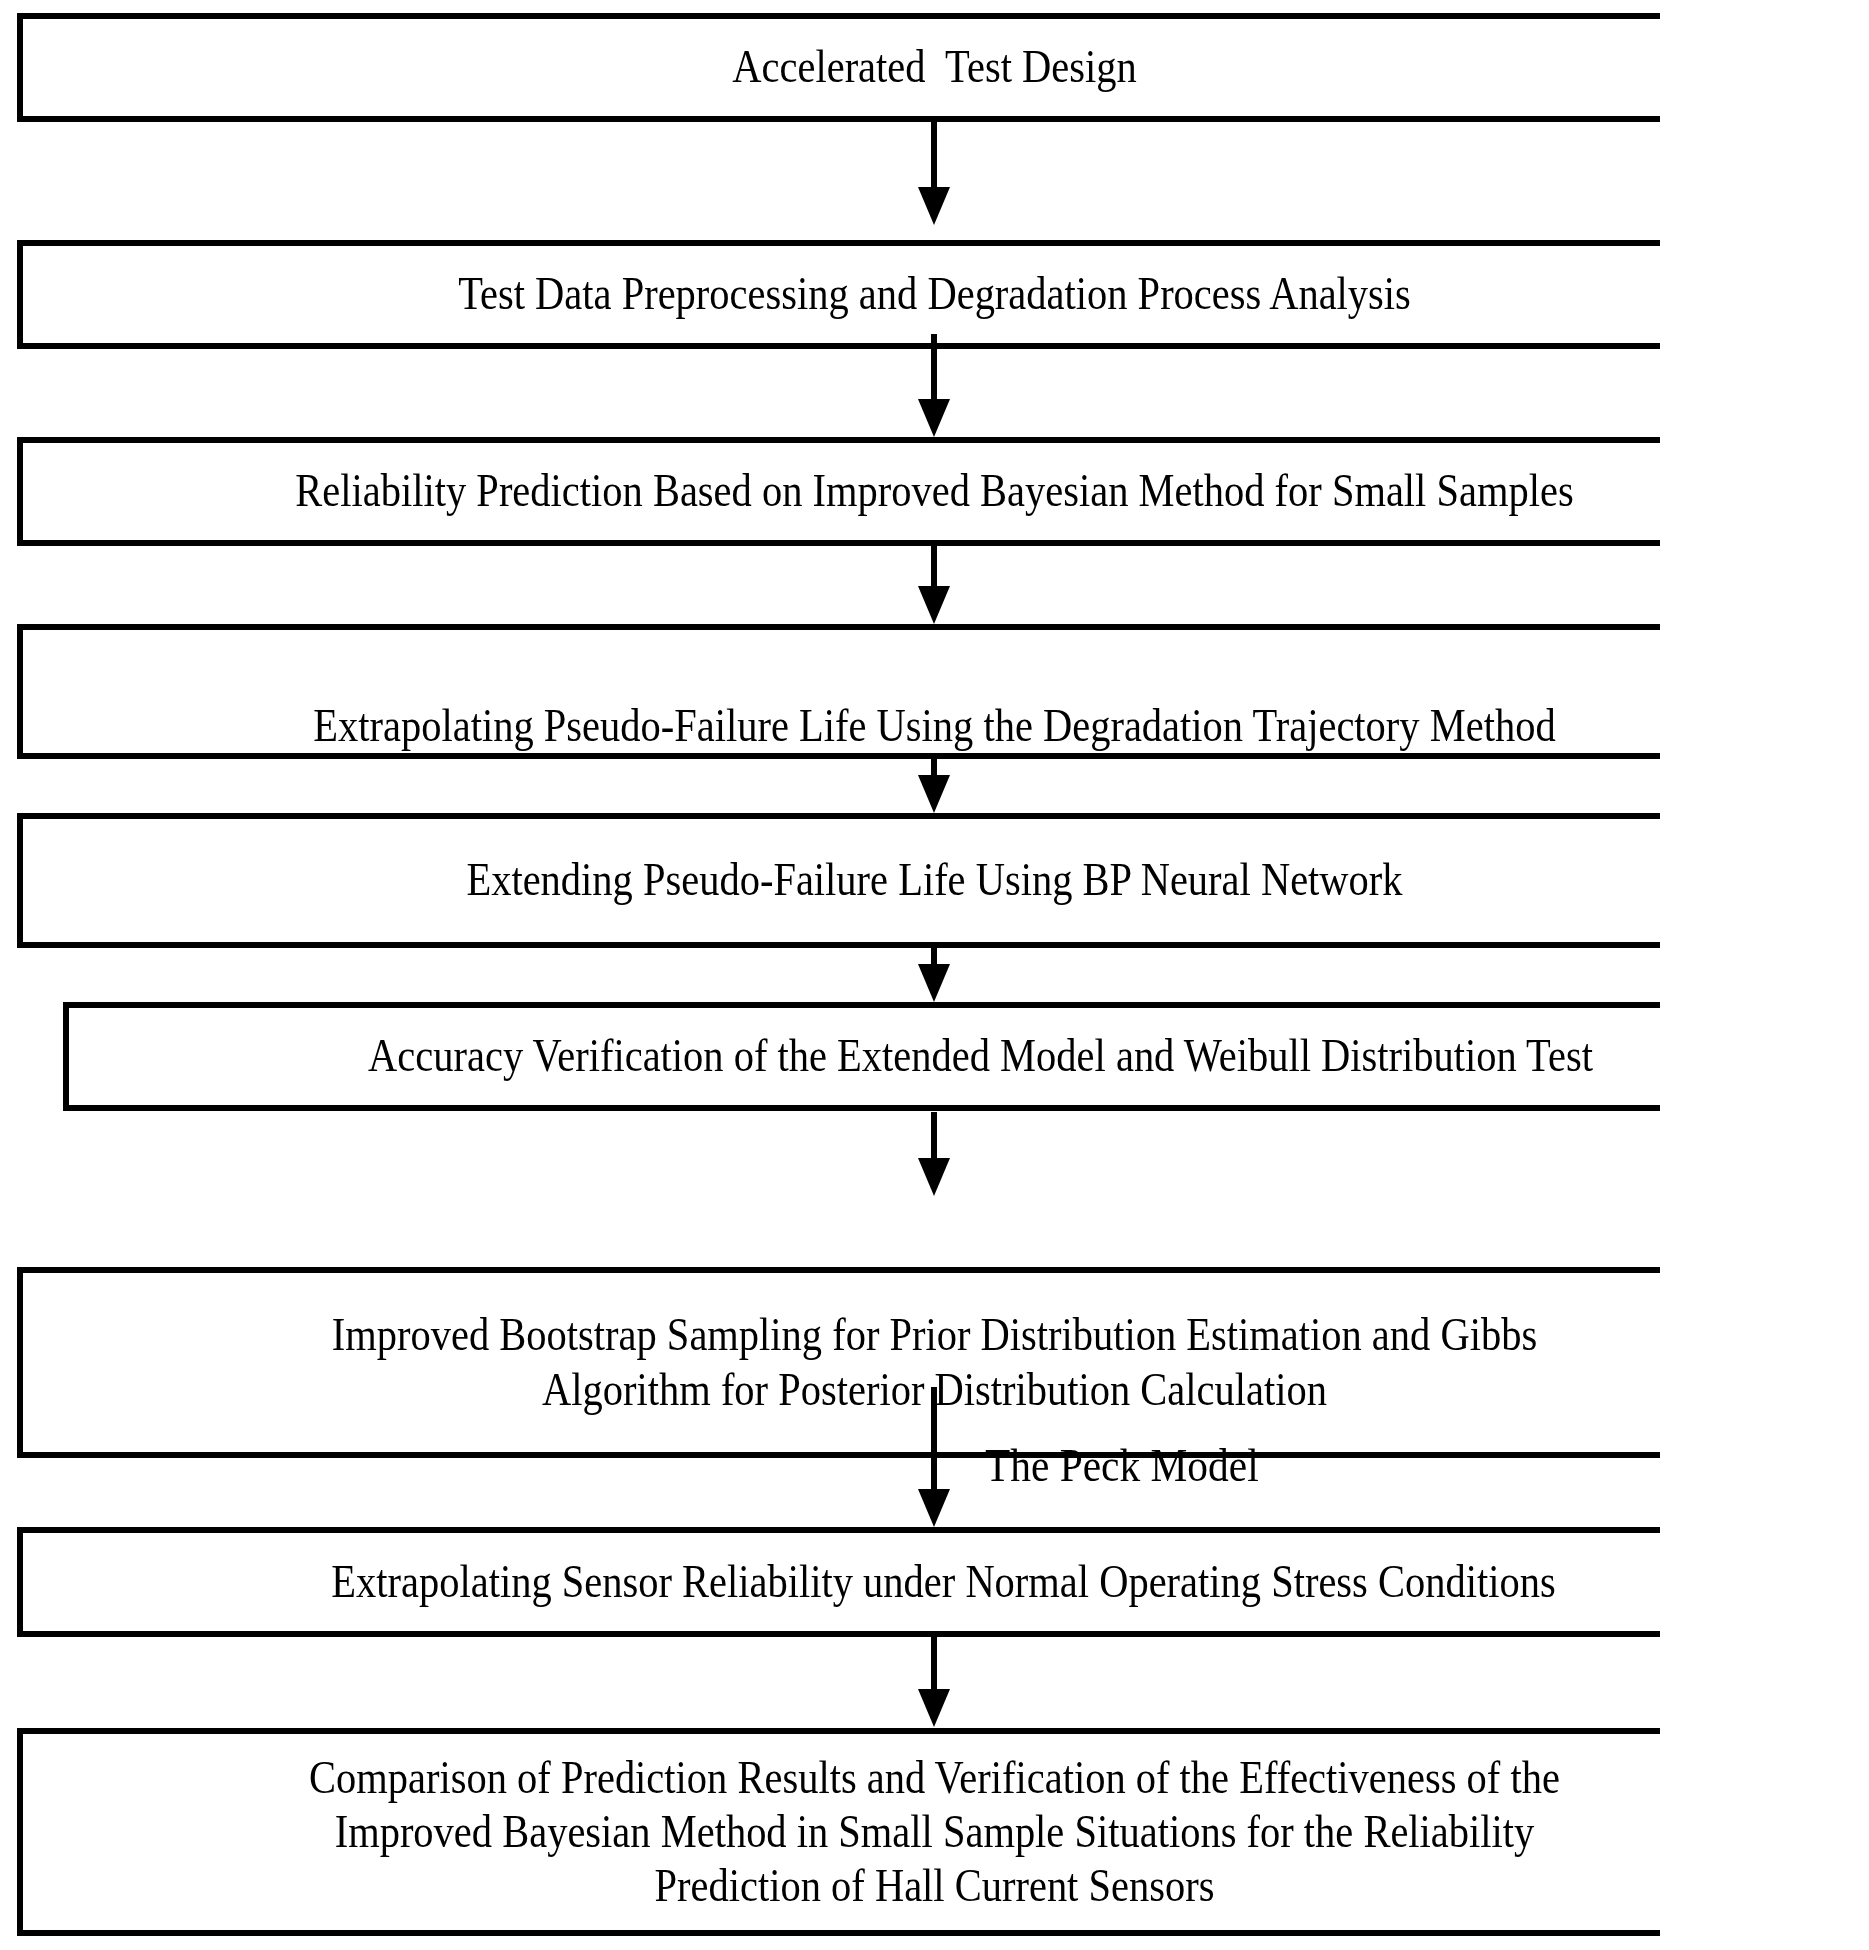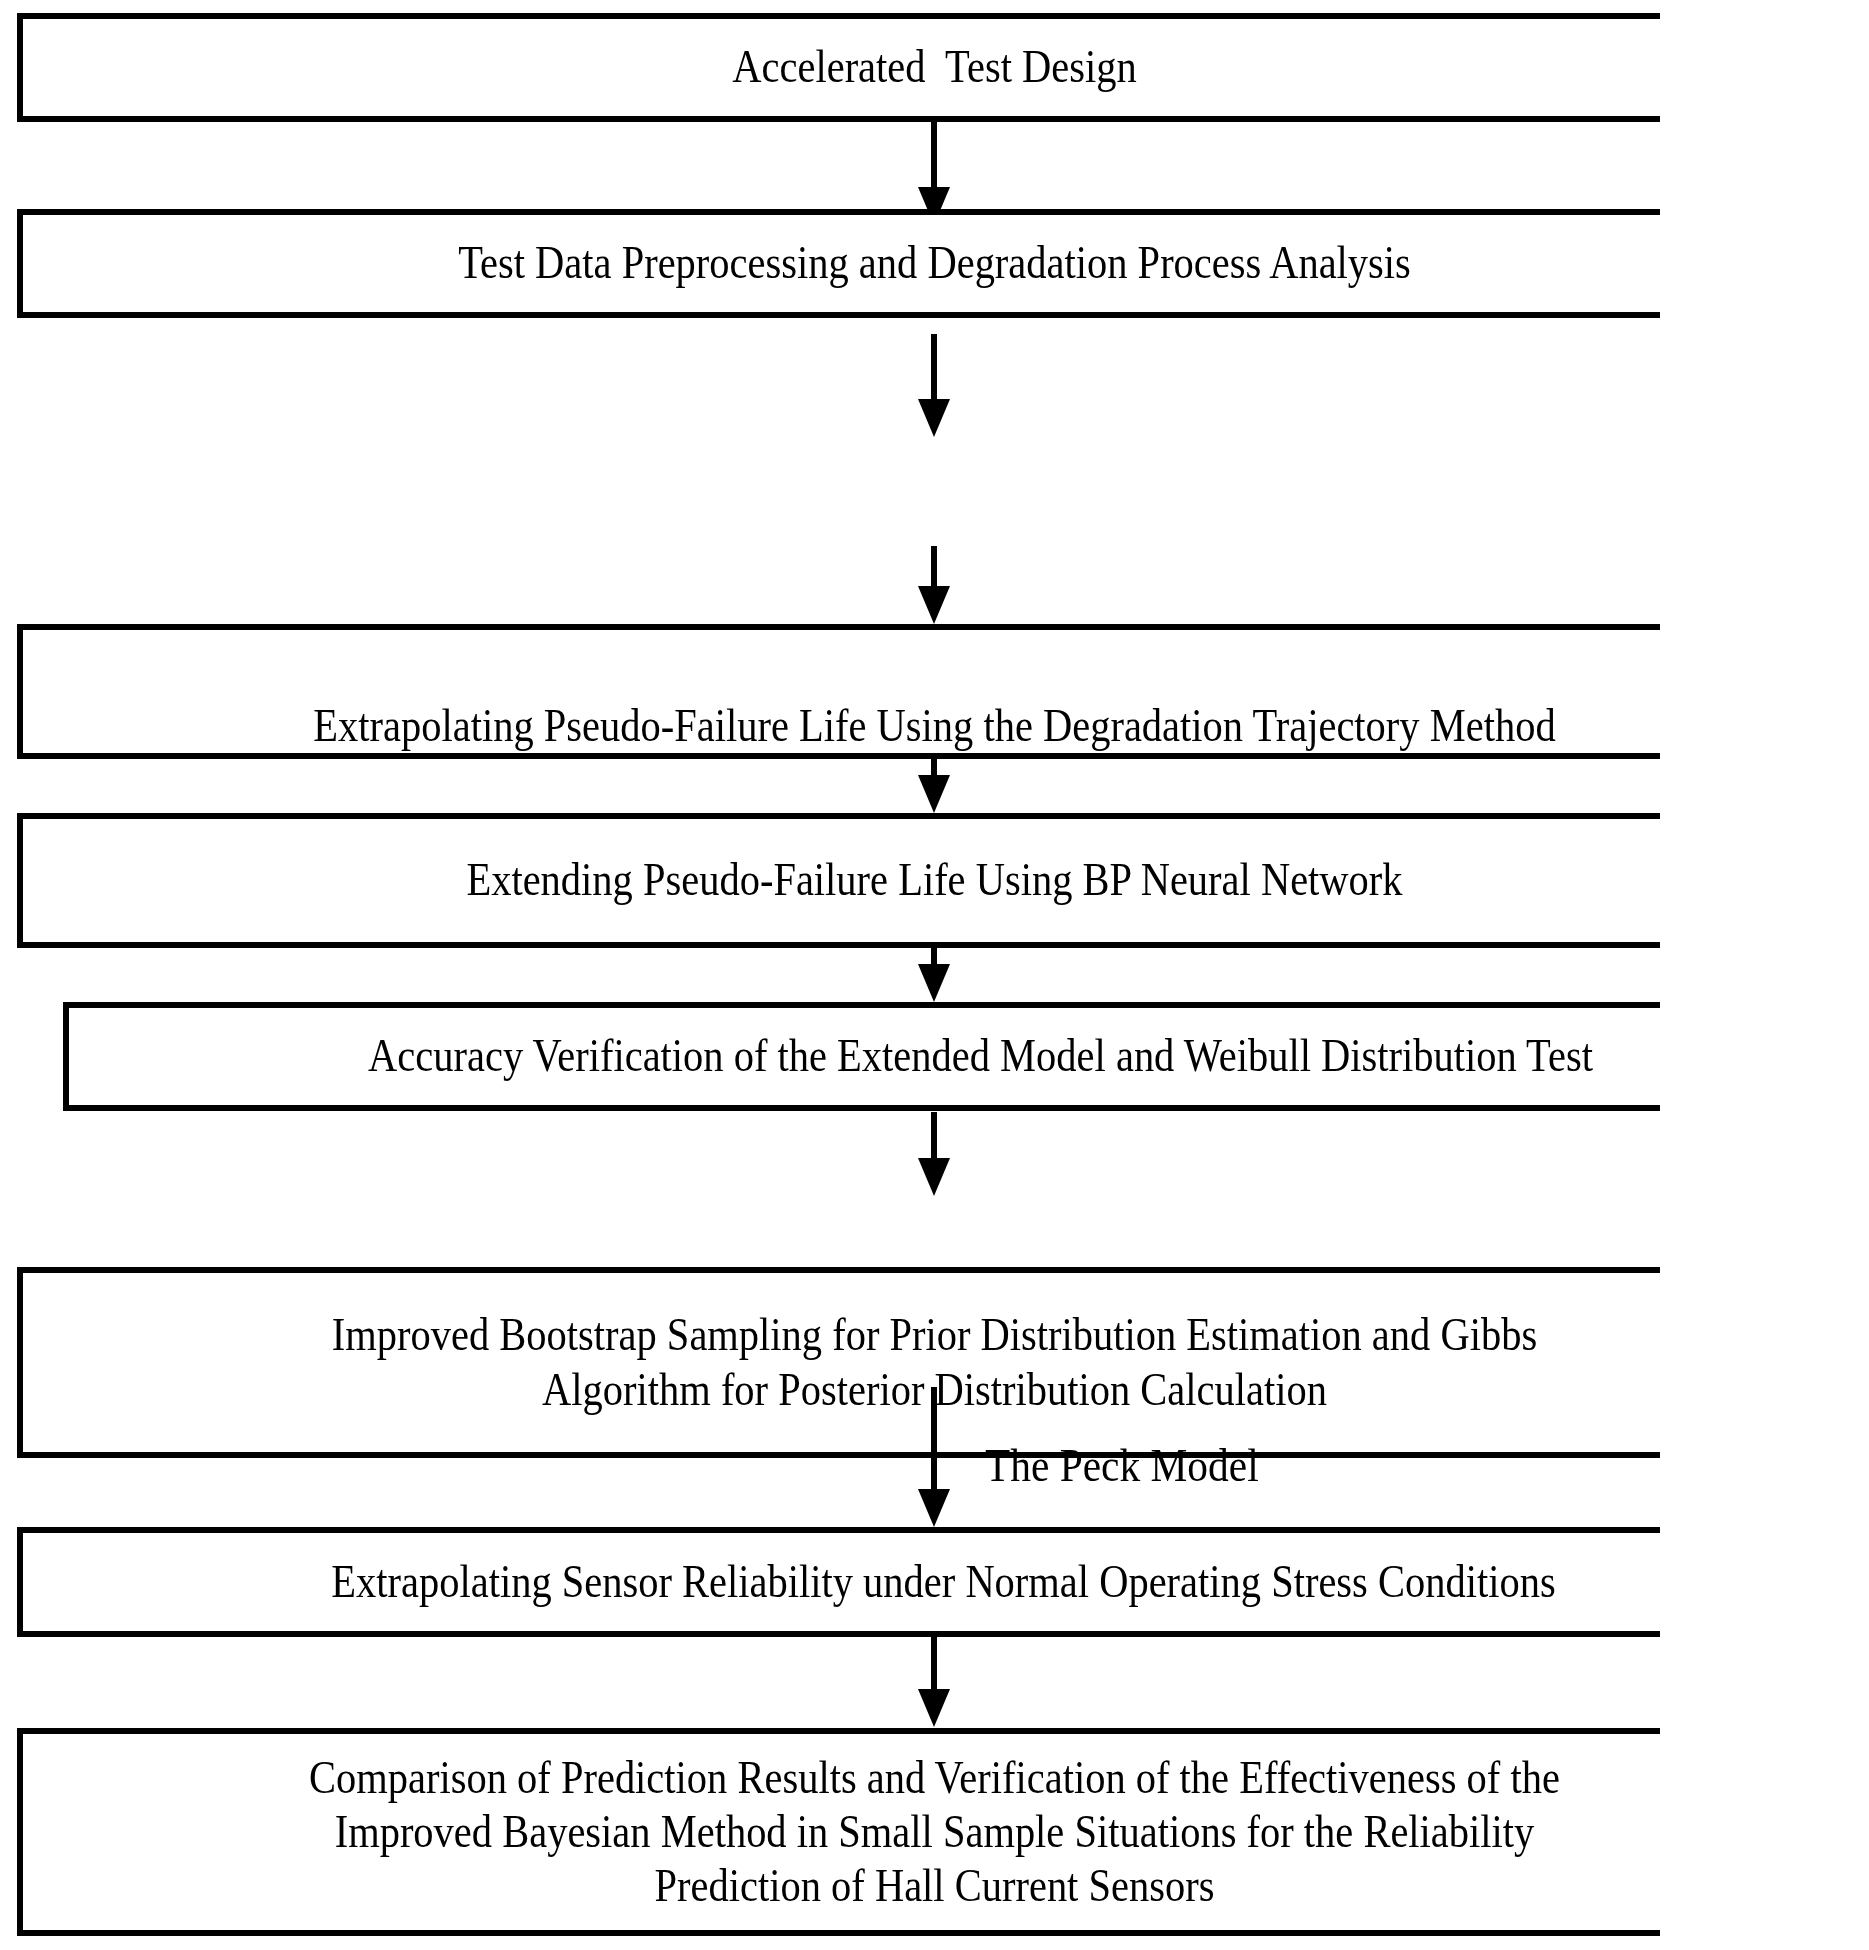--- a/index.html
+++ b/index.html
@@ -37,21 +37,21 @@
     font-family: "Liberation Serif", "DejaVu Serif", serif;
     font-size: 46px;
     line-height: 1.18;
     letter-spacing: 0px;
     transform: scaleX(0.88);
     transform-origin: center center;
     white-space: pre-wrap;
   }
   
   .n1 { top: 13px;   height: 109px; }
-  .n2 { top: 209px;  height: 109px; }
+  .n2 { top: 240px;  height: 109px; }
   .n3 { top: 437px;  height: 109px; }
   .n4 { top: 624px;  height: 135px; align-items: flex-end; }
   .n5 { top: 813px;  height: 135px; }
   .n6 { top: 1002px; height: 109px; margin-left: 46px; }
   .n7 { top: 1242px; height: 191px; margin-top: 25px; }
   .n8 { top: 1527px; height: 110px; padding-left: 18px; }
   .n9 { top: 1728px; height: 208px; }
 
   
   .connector {
@@ -135,20 +135,23 @@
   </div>
 
   <div class="node n2">
     <span class="node-label">Test Data Preprocessing and Degradation Process Analysis</span>
   </div>
   <div class="connector c2">
     <div class="shaft"></div>
     <div class="head"></div>
   </div>
 
+  <div class="node n3">
+    <span class="node-label">Reliability Prediction Based on Improved Bayesian Method for Small Samples</span>
+  </div>
   <div class="connector c3">
     <div class="shaft"></div>
     <div class="head"></div>
   </div>
 
   <div class="node n4">
     <span class="node-label">Extrapolating Pseudo-Failure Life Using the Degradation Trajectory Method</span>
   </div>
   <div class="connector c4">
     <div class="shaft"></div>

